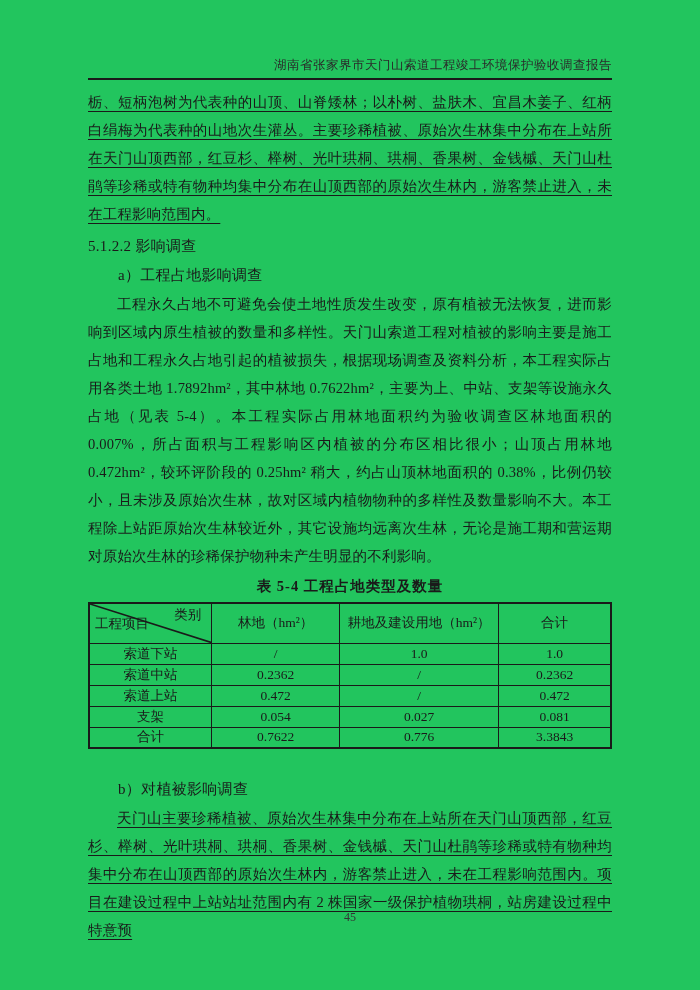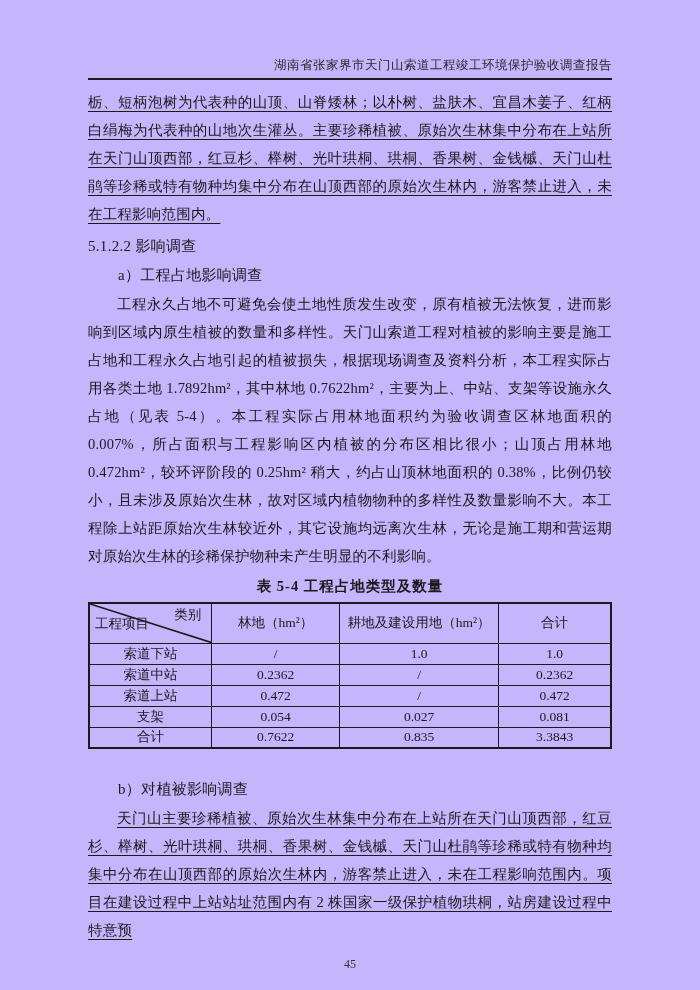--- a/index.html
+++ b/index.html
@@ -2,21 +2,21 @@
 <html lang="zh"><head>
 <meta charset="utf-8">
 <style>
   * { margin: 0; padding: 0; box-sizing: border-box; }
   html, body { background: #e8e8e8; }
   .page {
     position: relative;
     width: 700px;
     height: 990px;
     margin: 0 auto;
-    background: #c4b5fd;
+    background: #22c55e;
     color: #1a1a1a;
     font-family: "Liberation Serif", "DejaVu Serif", serif;
     overflow: hidden;
   }
   .content { padding: 0 88px; }
 
   
   .running-header {
     margin-top: 57px;
     padding-bottom: 5px;
@@ -85,21 +85,21 @@
   .corner-cell { position: relative; padding: 0; }
   .corner-cell svg { position: absolute; inset: 0; width: 100%; height: 100%; }
   .corner-top { position: absolute; top: 2px; right: 10px; font-size: 13.5px; }
   .corner-bottom { position: absolute; bottom: 10px; left: 5px; font-size: 13.5px; }
 
   .sub-heading.b { margin-top: 26px; }
 
   .page-number {
     position: absolute;
     left: 0; right: 0;
-    top: 957px;
+    top: 910px;
     text-align: center;
     font-size: 12px;
     color: #333;
   }
 </style>
 </head>
 <body>
 
 <div class="page">
   <div class="content">
@@ -160,21 +160,21 @@
         </tr>
         <tr>
           <td>支架</td>
           <td>0.054</td>
           <td>0.027</td>
           <td>0.081</td>
         </tr>
         <tr>
           <td>合计</td>
           <td>0.7622</td>
-          <td>0.835</td>
+          <td>0.776</td>
           <td>3.3843</td>
         </tr>
       </tbody>
     </table>
 
     <p class="sub-heading b">b）对植被影响调查</p>
 
     <p class="para underlined indent">天门山主要珍稀植被、原始次生林集中分布在上站所在天门山顶西部，红豆杉、榉树、光叶珙桐、珙桐、香果树、金钱槭、天门山杜鹃等珍稀或特有物种均集中分布在山顶西部的原始次生林内，游客禁止进入，未在工程影响范围内。项目在建设过程中上站站址范围内有 2 株国家一级保护植物珙桐，站房建设过程中特意预</p>
 
   </div>

